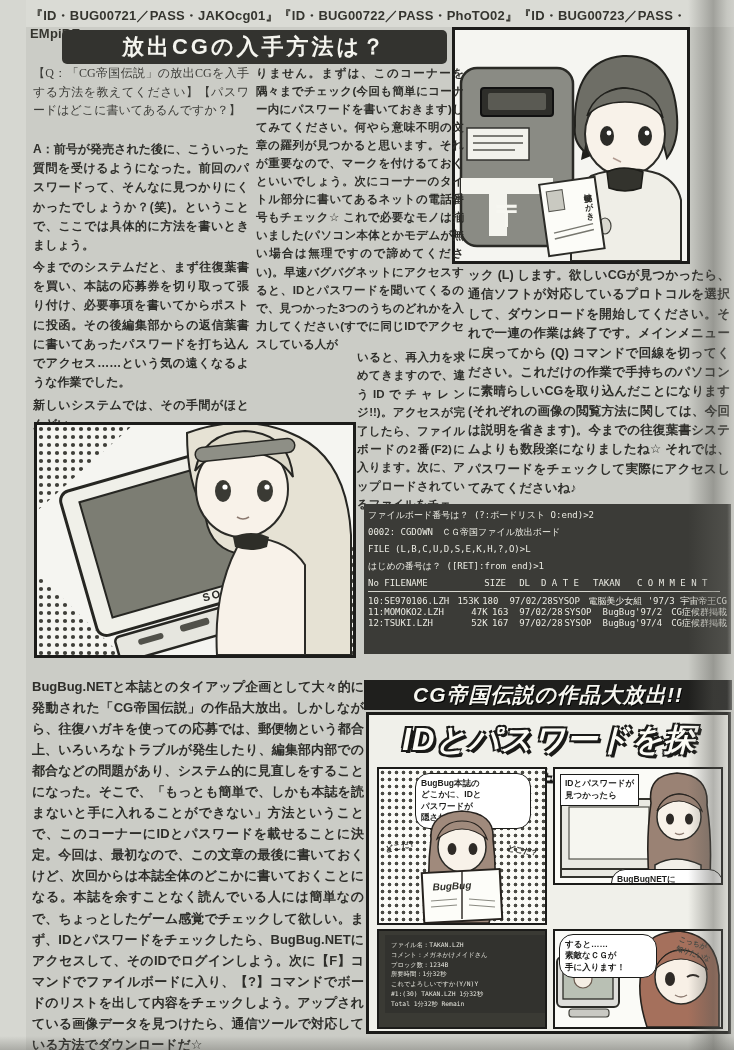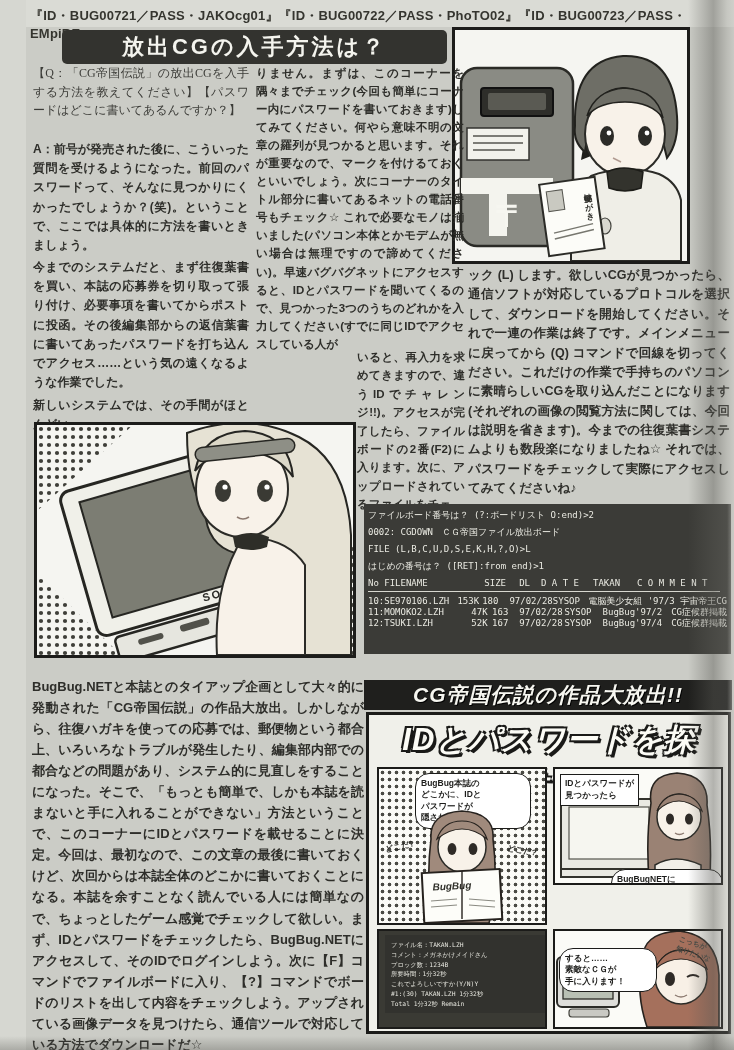--- a/index.html
+++ b/index.html
@@ -265,21 +265,21 @@
       </g>
       <g>
         <path d="M88 30 Q86 2 124 0 Q162 4 164 44 L164 96 L92 96 Q80 60 88 30 Z" fill="#a5705c" stroke="#26221e" stroke-width="1.6"></path>
         <ellipse cx="126" cy="46" rx="26" ry="27" fill="#f8f0e6" stroke="#2b2b27" stroke-width="1.5"></ellipse>
         <path d="M100 38 Q108 20 126 19 Q146 20 152 38 Q138 28 126 28 Q112 28 100 38 Z" fill="#a5705c" stroke="#26221e" stroke-width="1.2"></path>
         <ellipse cx="115" cy="48" rx="5" ry="7" fill="#2e2a26"></ellipse>
         <path d="M132 46 Q138 42 144 46" stroke="#2e2a26" stroke-width="2" fill="none"></path>
         <path d="M120 64 Q126 68 132 64" stroke="#8c7a70" stroke-width="1.4" fill="none"></path>
       </g>
     </svg>
-    <div class="bubble" style="left:4px;top:17px;width:86px;">すると……
+    <div class="bubble" style="left:4px;top:3px;width:86px;">すると……
 素敵なＣＧが
 手に入ります！</div>
     <div class="note" style="left:122px;top:8px;">こっちが
 知りたいな</div>
   </div>
 </div>
 
 <div class="abs edge-right"></div>
 <div class="abs edge-bottom"></div>
 

